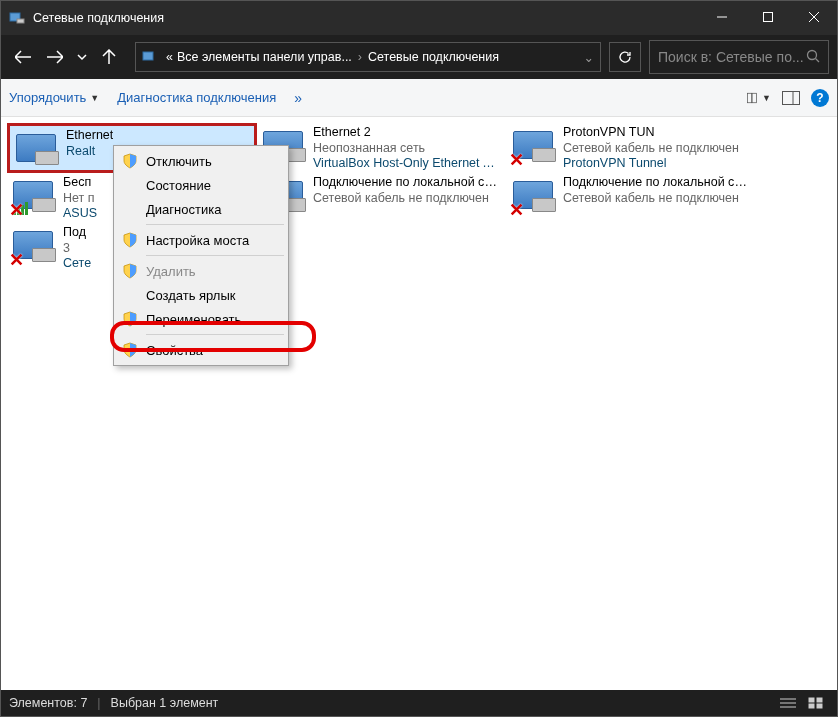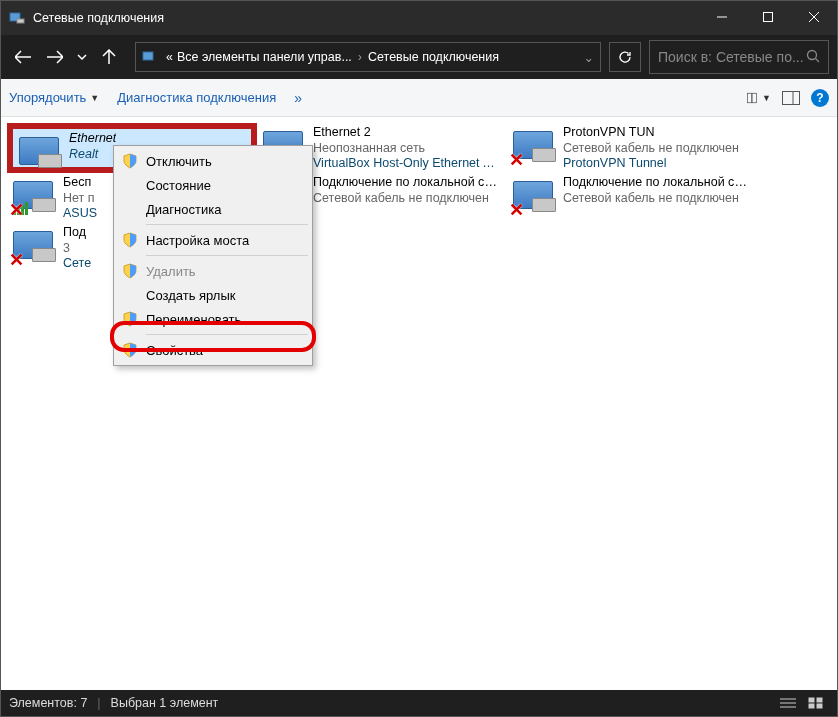--- a/index.html
+++ b/index.html
@@ -69,31 +69,31 @@
   .content {
     position: relative; background: #fff; height: 575px; padding: 6px;
   }
   .conn-grid {
     display: flex; flex-wrap: wrap; align-content: flex-start;
   }
   .conn-item {
     width: 250px; height: 50px; display: flex; align-items: flex-start;
     padding: 2px 4px; gap: 6px; font-size: 12.5px; cursor: pointer;
   }
-  .conn-item.selected { background: #cce8ff; border: 6px solid #b91c1c; font-style: italic; }
+  .conn-item.selected { background: #cce8ff; border: 3px solid #b91c1c; }
   .conn-icon {
     width: 46px; height: 42px; flex-shrink: 0; position: relative;
   }
   .conn-text { display: flex; flex-direction: column; line-height: 1.25; overflow: hidden; }
   .conn-name { color: #000; white-space: nowrap; overflow: hidden; text-overflow: ellipsis; }
   .conn-status { color: #666; white-space: nowrap; overflow: hidden; text-overflow: ellipsis; }
   .conn-device { color: #0c4a6e; white-space: nowrap; overflow: hidden; text-overflow: ellipsis; }
   
   .context-menu {
-    position: absolute; left: 112px; top: 28px; width: 200px;
+    position: absolute; left: 112px; top: 28px; width: 176px;
     background: #f0f0f0; border: 1px solid #a0a0a0;
     box-shadow: 3px 3px 6px rgba(0,0,0,0.25); font-size: 13px;
     padding: 3px 2px; z-index: 10;
   }
   .ctx-item {
     height: 24px; display: flex; align-items: center; padding-left: 30px;
     position: relative; cursor: pointer;
   }
   .ctx-item.bold { font-weight: 400; }
   .ctx-item.disabled { color: #888; cursor: default; }

